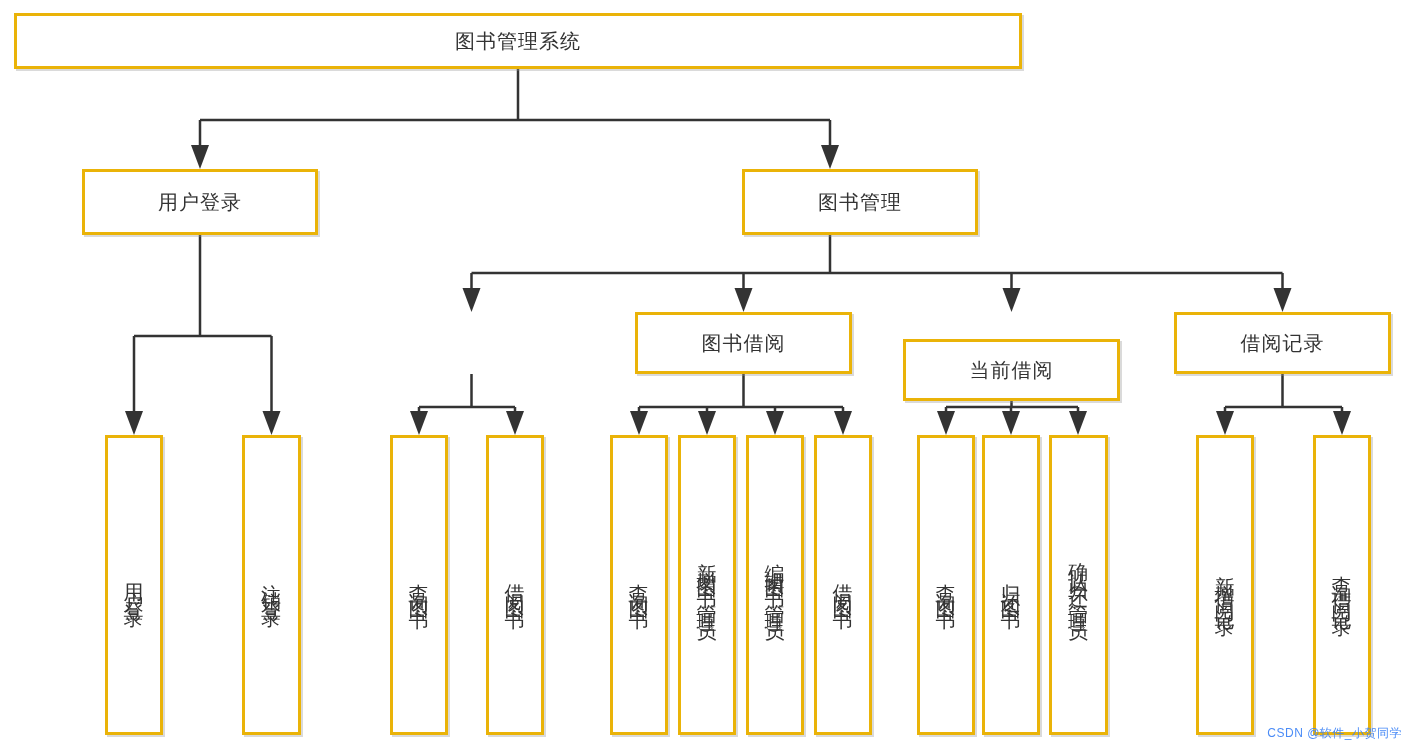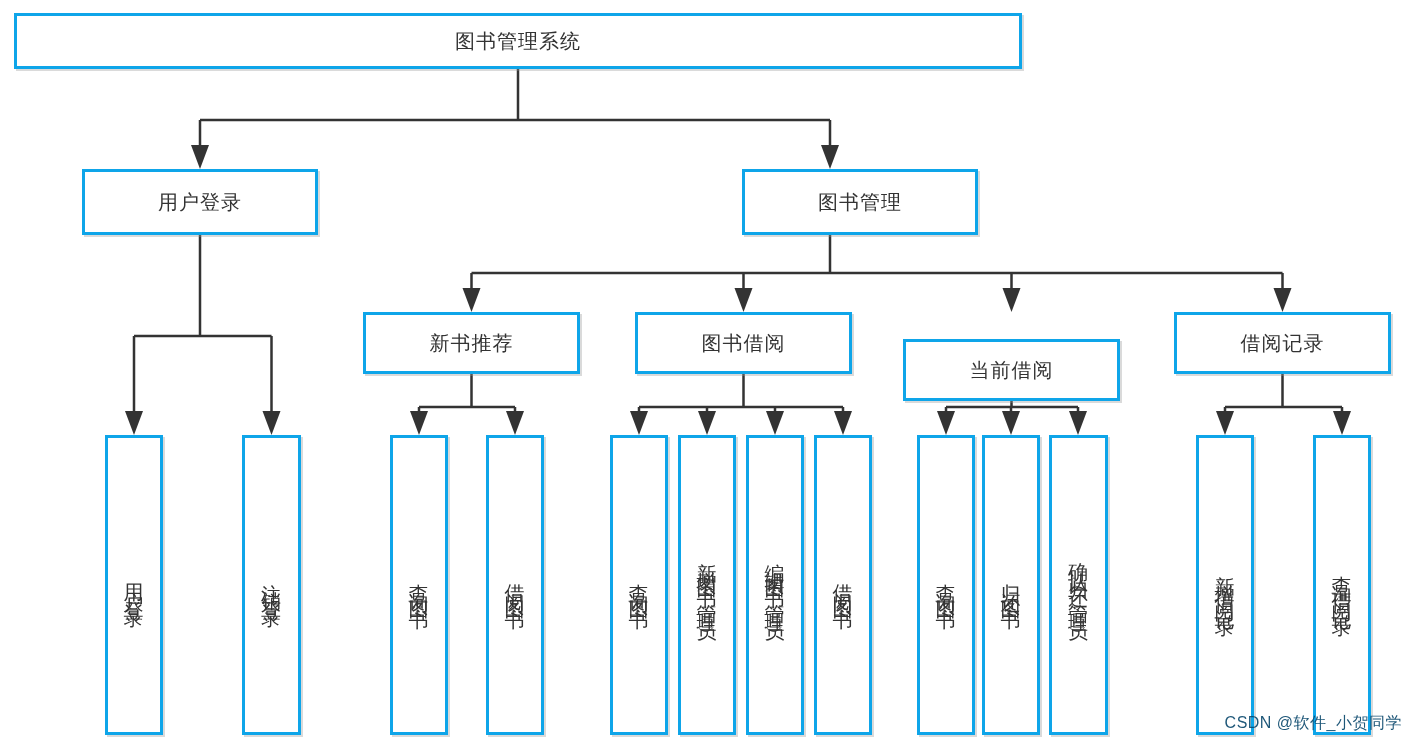--- a/index.html
+++ b/index.html
@@ -27,21 +27,21 @@
     stroke-width: 2.5;
   }
   svg.edges path.arrowhead {
     fill: #333333;
     stroke: none;
   }
   .node {
     position: absolute;
     box-sizing: border-box;
     background: #ffffff;
-    border: 3px solid #0ea5e9;
+    border: 3px solid #eab308;
     box-shadow: 2px 2px 0 rgba(150,150,150,0.35);
     display: flex;
     align-items: center;
     justify-content: center;
     color: #333333;
     z-index: 2;
   }
   .h-node span {
     font-size: 20px;
     letter-spacing: 1px;
@@ -51,23 +51,23 @@
     writing-mode: vertical-rl;
     text-orientation: mixed;
     font-size: 20px;
     letter-spacing: 0.42em;
     line-height: 1;
     white-space: nowrap;
   }
   .watermark {
     position: absolute;
     right: 3px;
-    bottom: 13px;
-    font-size: 16px;
-    color: #0c4a6e;
+    bottom: 5px;
+    font-size: 12px;
+    color: #3b82f6;
     opacity: 0.92;
     letter-spacing: 0.5px;
     z-index: 5;
     white-space: nowrap;
   }
 </style>
 </head>
 <body>
 
 <div class="canvas">
@@ -126,23 +126,20 @@
     <span>图书管理系统</span>
   </div>
 
   <div class="node h-node" style="left:82px; top:169px; width:236px; height:66px;">
     <span>用户登录</span>
   </div>
   <div class="node h-node" style="left:712px; top:169px; width:236px; height:66px;margin-left:30px;">
     <span>图书管理</span>
   </div>
 
-  <div class="node h-node" style="left:363px; top:312px; width:217px; height:62px;">
-    <span>新书推荐</span>
-  </div>
   <div class="node h-node" style="left:635px; top:312px; width:217px; height:62px;">
     <span>图书借阅</span>
   </div>
   <div class="node h-node" style="left:903px; top:312px; width:217px; height:62px;margin-top:27px;">
     <span>当前借阅</span>
   </div>
   <div class="node h-node" style="left:1174px; top:312px; width:217px; height:62px;">
     <span>借阅记录</span>
   </div>
 

